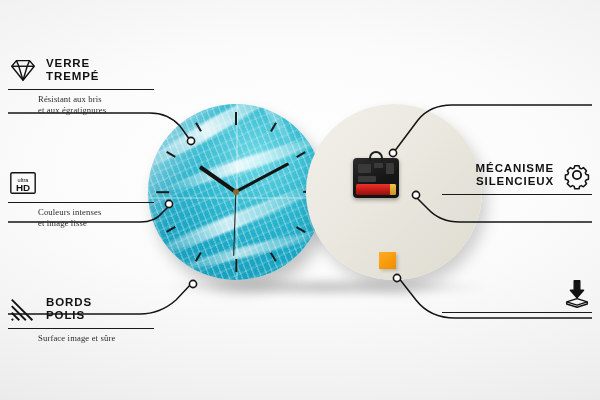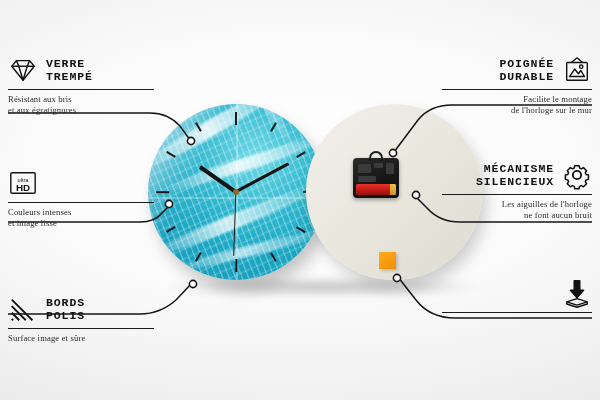--- a/index.html
+++ b/index.html
@@ -22,39 +22,40 @@
   .feat.right { right:8px; text-align:right; }
 
   .head { display:flex; align-items:center; gap:8px; }
   .feat.left  .head { justify-content:flex-start; }
   .feat.right .head { justify-content:flex-end; flex-direction:row; }
 
   .icon { width:30px; height:30px; flex:0 0 30px; display:block; }
   .feat.right .icon { order:2; }
 
   .title {
-    font-family: Liberation Mono, monospace;
+    font-family: Liberation Sans, sans-serif;
     font-weight:700;
     font-size:11.5px;
     line-height:13px;
     letter-spacing:0.9px;
     color:#121212;
     text-transform:uppercase;
     white-space:pre-line;
   }
   .rule { height:1.4px; background:#1a1a1a; margin:4px 0 4px 0; }
   .feat.left  .rule { width:146px; }
   .feat.right .rule { width:150px; margin-left:auto; }
 
   .sub {
     font-size:8.6px;
     line-height:10.6px;
     color:#2b2b2b;
     white-space:pre-line;
     letter-spacing:0.15px;
+    margin-left:30px;
   }
 
   
   #f-verre      { top:55px;  }
   #f-impression { top:168px; }
   #f-bords      { top:294px; }
   #f-poignee    { top:55px;  }
   #f-mecanisme  { top:160px; }
   #f-entretoise { top:278px; }
 
@@ -268,53 +269,33 @@
           <path d="M4 26.5 L5.5 28"></path>
         </g>
       </svg>
       <div class="title">BORDS
 POLIS</div>
     </div>
     <div class="rule"></div>
     <div class="sub">Surface image et sûre</div>
   </div>
 
-  <div class="feat right" id="f-poignee">
-    <div class="head">
-      <svg class="icon" viewBox="0 0 32 32">
-        <g fill="none" stroke="#121212" stroke-width="1.5" stroke-linejoin="round">
-          <path d="M16 3 L10 8"></path>
-            <path d="M16 3 L22 8"></path>
-          <rect x="5" y="8" width="22" height="19" rx="1"></rect>
-          <path d="M8 23 L13.5 15 L17.5 20 L20 16.5 L24 23 Z"></path>
-          <circle cx="20.5" cy="12.5" r="1.8"></circle>
-        </g>
-      </svg>
-      <div class="title">POIGNÉE
-DURABLE</div>
-    </div>
-    <div class="rule"></div>
-    <div class="sub">Facilite le montage
-de l'horloge sur le mur</div>
-  </div>
 
   <div class="feat right" id="f-mecanisme">
     <div class="head">
       <svg class="icon" viewBox="0 0 32 32">
         <g fill="none" stroke="#121212" stroke-width="2" stroke-linejoin="round">
           <path d="M13.2 4 h5.6 l.7 3.1 2.3 1.0 2.7-1.6 4.0 4.0 -1.6 2.7 1.0 2.3 3.1 .7 v5.6 l-3.1 .7 -1.0 2.3 1.6 2.7 -4.0 4.0 -2.7-1.6 -2.3 1.0 -.7 3.1 h-5.6 l-.7-3.1 -2.3-1.0 -2.7 1.6 -4.0-4.0 1.6-2.7 -1.0-2.3 -3.1-.7 v-5.6 l3.1-.7 1.0-2.3 -1.6-2.7 4.0-4.0 2.7 1.6 2.3-1.0 Z" transform="scale(0.82) translate(3.4,3.4)"></path>
           <circle cx="16" cy="16" r="4.4"></circle>
         </g>
       </svg>
       <div class="title">MÉCANISME
 SILENCIEUX</div>
     </div>
     <div class="rule"></div>
-    <div class="sub">Les aiguilles de l'horloge
-ne font aucun bruit</div>
   </div>
 
   <div class="feat right" id="f-entretoise">
     <div class="head">
       <svg class="icon" viewBox="0 0 32 32">
         <g fill="none" stroke="#121212" stroke-width="1.5" stroke-linejoin="round">
           <path d="M13 3 h6 v10 h4 l-7 8 -7-8 h4 Z" fill="#121212"></path>
           <path d="M16 22 L27 25.5 L16 29 L5 25.5 Z"></path>
           <path d="M5 25.5 v2.2 L16 31.2 L27 27.7 v-2.2"></path>
         </g>

